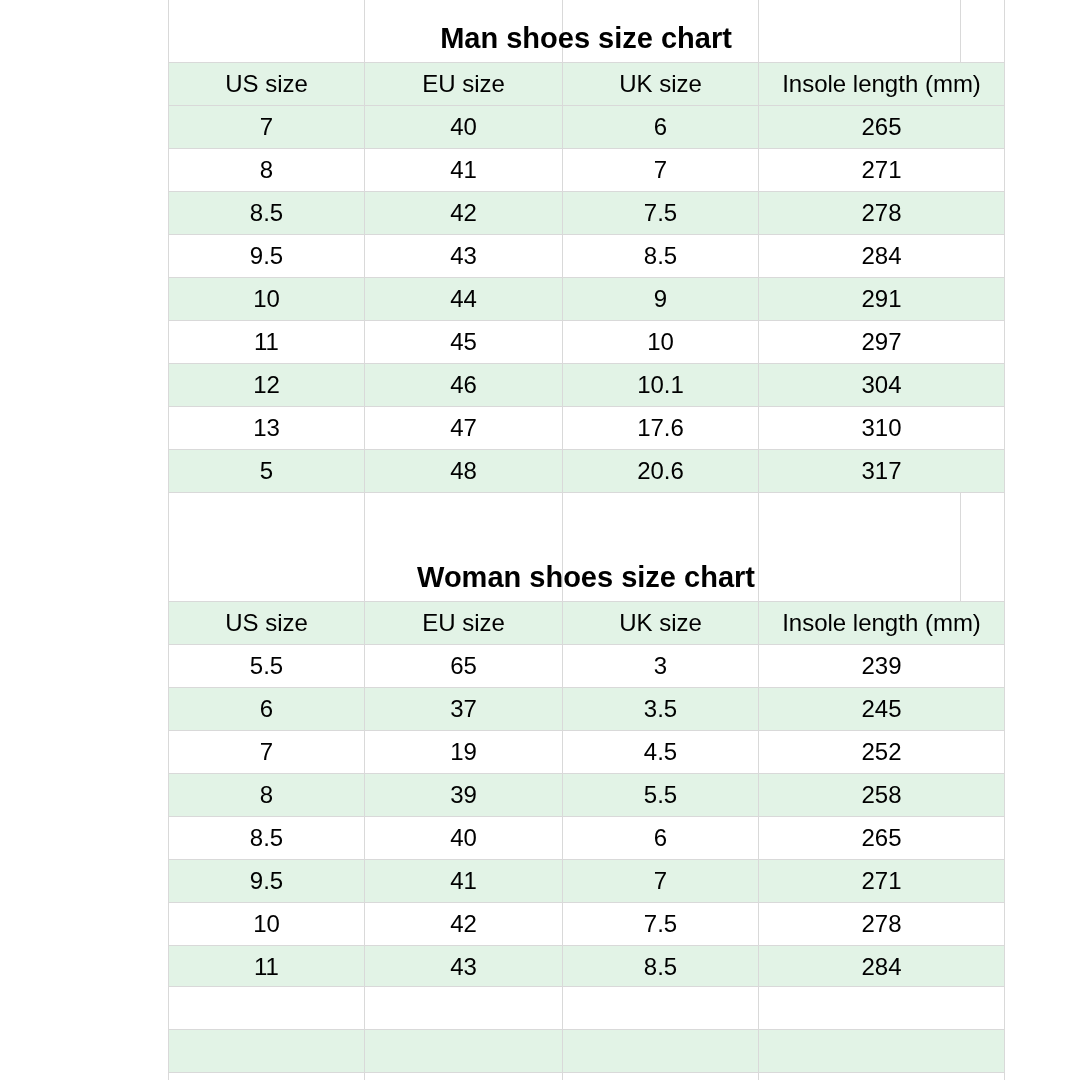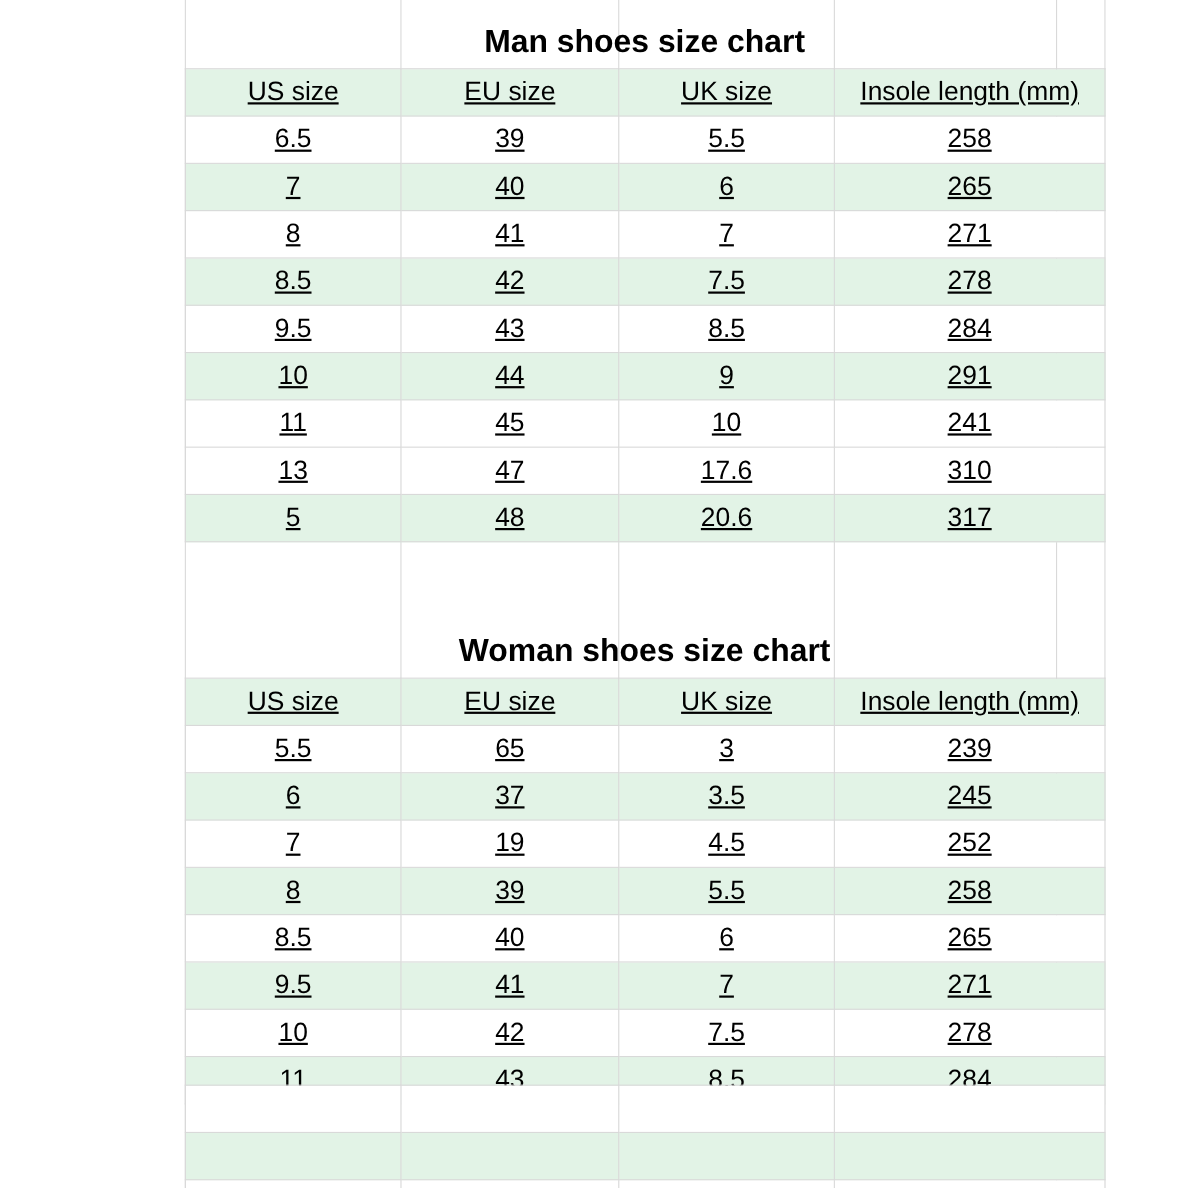--- a/index.html
+++ b/index.html
@@ -37,36 +37,35 @@
   .vline.v3 { left: 742px; }
   .vline.v4 { left: 944px; }
   .vline.v5 { left: 988px; }
 
   .block {
     position: absolute;
     left: 152px;
     width: 836px;
   }
   .block-man { top: 14px; }
-  .block-woman { top: 568px; }
+  .block-woman { top: 553px; }
 
   .title {
     text-align: center;
     font-size: 29px;
     font-weight: bold;
     line-height: 48px;
     letter-spacing: 0px;
     color: #000;
   }
 
   table.size-table {
     border-collapse: collapse;
     width: 836px;
     table-layout: fixed;
-    text-decoration: underline;
   }
   table.size-table col.c0 { width: 196px; }
   table.size-table col.c1 { width: 198px; }
   table.size-table col.c2 { width: 196px; }
   table.size-table col.c3 { width: 246px; }
 
   table.size-table th,
   table.size-table td {
     border: 1px solid #d9d9d9;
     text-align: center;
@@ -133,26 +132,20 @@
         </colgroup>
       <thead>
         <tr>
           <th>US size</th>
           <th>EU size</th>
           <th>UK size</th>
           <th>Insole length (mm)</th>
         </tr>
       </thead>
       <tbody>
-        <tr class="plain">
-          <td>6.5</td>
-          <td>39</td>
-          <td>5.5</td>
-          <td>258</td>
-        </tr>
         <tr class="alt">
           <td>7</td>
           <td>40</td>
           <td>6</td>
           <td>265</td>
         </tr>
         <tr class="plain">
           <td>8</td>
           <td>41</td>
           <td>7</td>
@@ -173,21 +166,27 @@
         <tr class="alt">
           <td>10</td>
           <td>44</td>
           <td>9</td>
           <td>291</td>
         </tr>
         <tr class="plain">
           <td>11</td>
           <td>45</td>
           <td>10</td>
-          <td>241</td>
+          <td>297</td>
+        </tr>
+        <tr class="alt">
+          <td>12</td>
+          <td>46</td>
+          <td>10.1</td>
+          <td>304</td>
         </tr>
         <tr class="plain">
           <td>13</td>
           <td>47</td>
           <td>17.6</td>
           <td>310</td>
         </tr>
         <tr class="alt">
           <td>5</td>
           <td>48</td>

